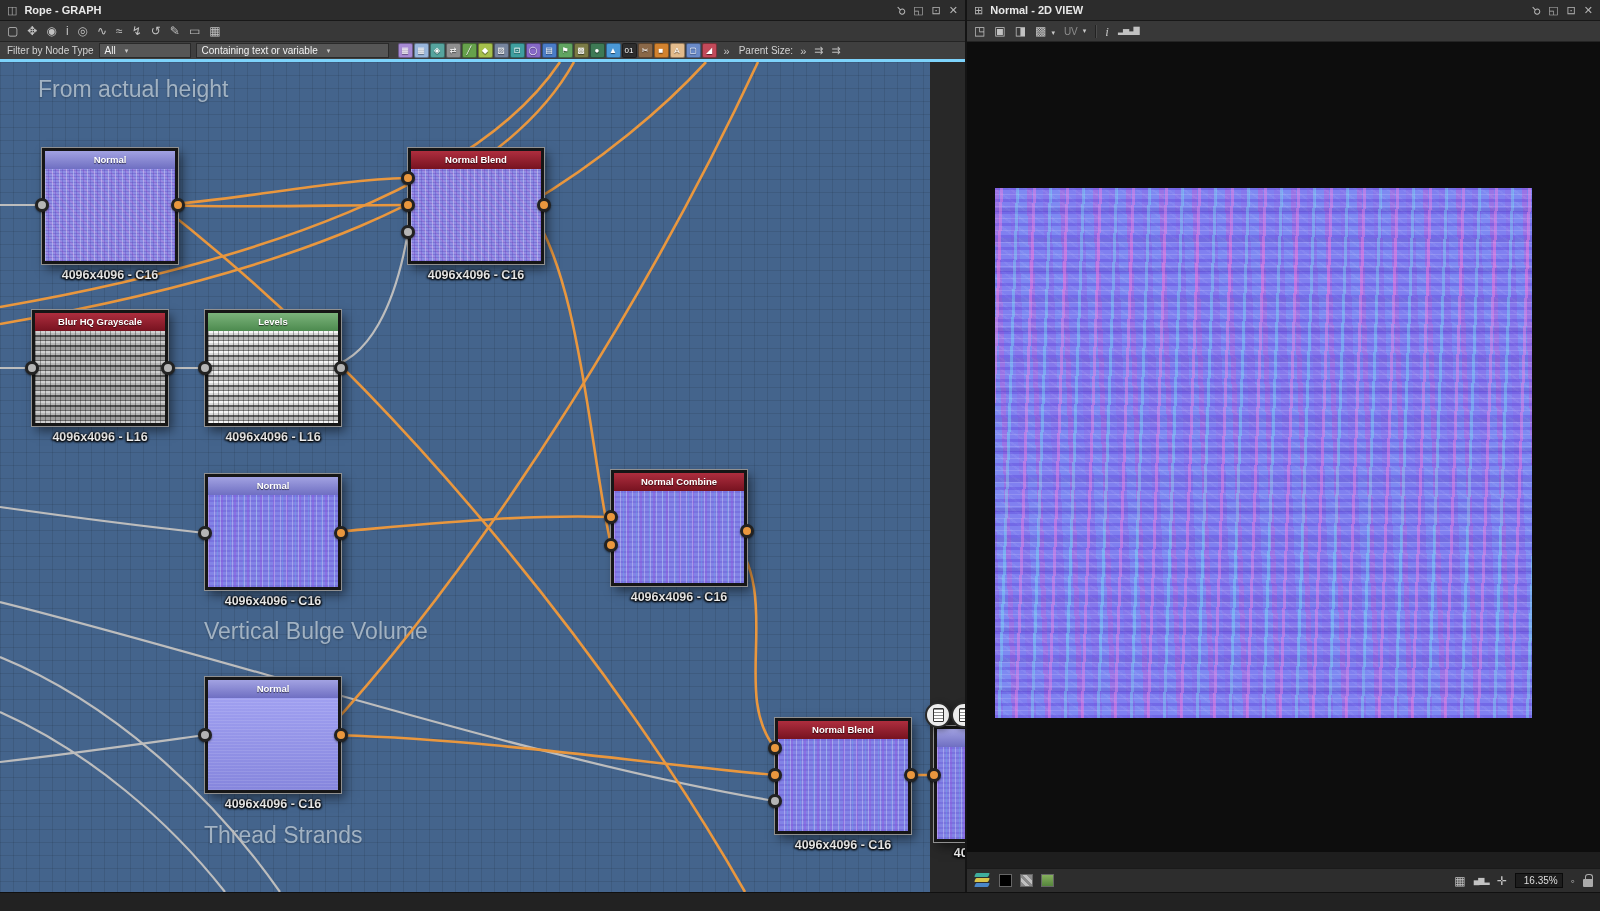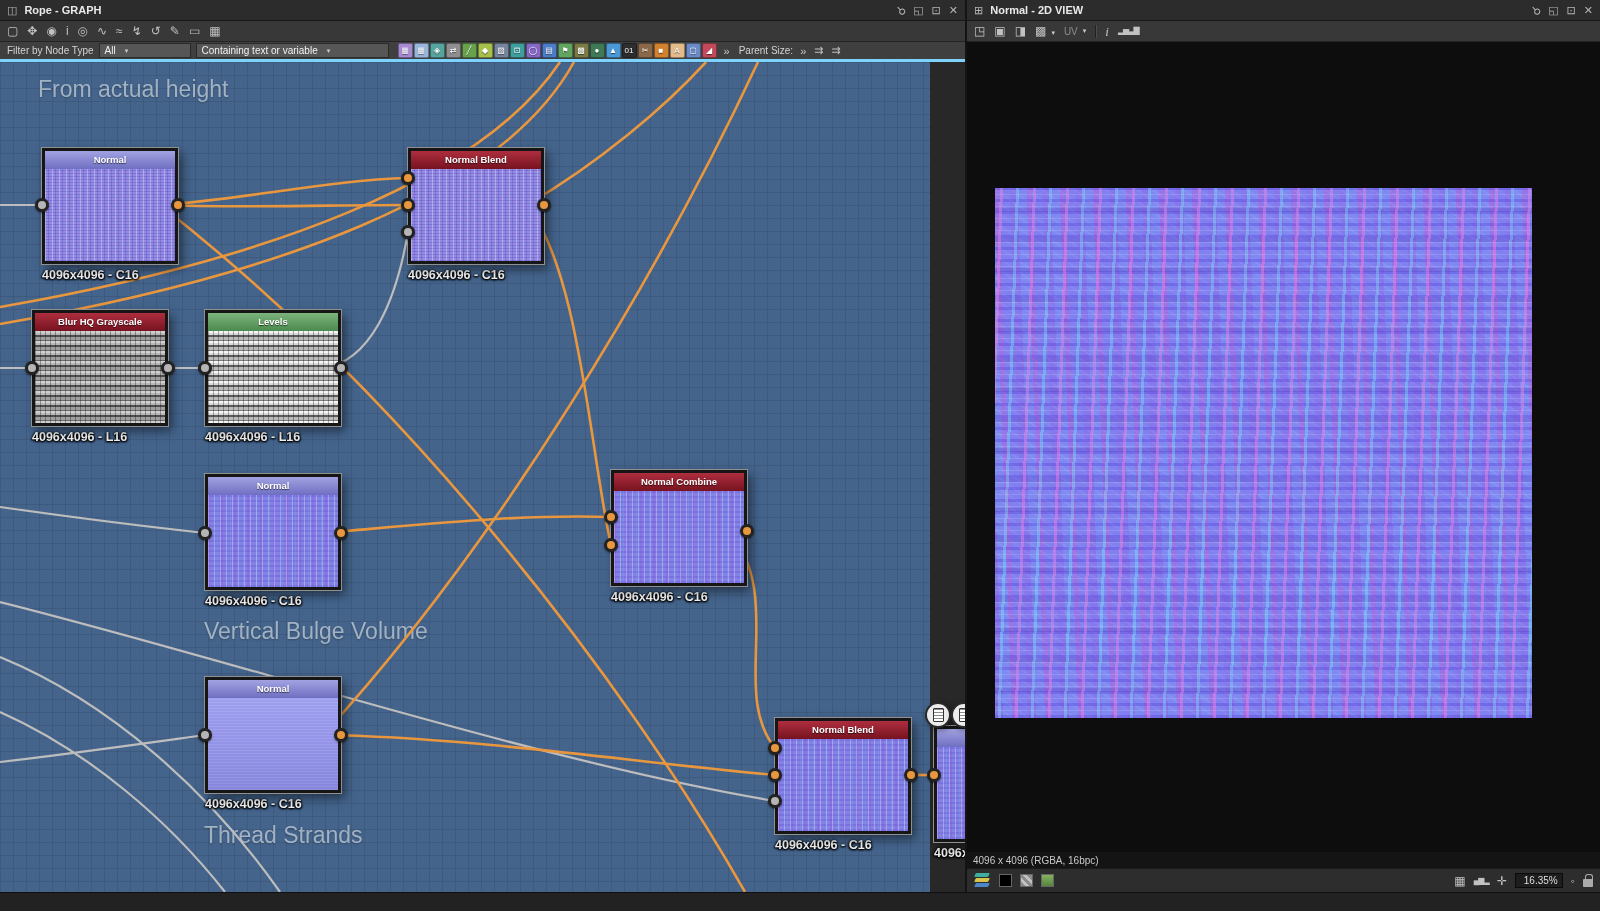--- a/index.html
+++ b/index.html
@@ -51,21 +51,21 @@
 
   .node{position:absolute;width:136px}
   .nframe{position:relative;border:3px solid #161616;outline:1px solid #909090;
     box-shadow:4px 5px 10px rgba(0,0,0,.5);background:#777}
   .nheader{height:18px;line-height:18px;text-align:center;font-size:9.5px;font-weight:bold;
     color:#fff;text-shadow:0 1px 1px rgba(0,0,0,.65);overflow:hidden;white-space:nowrap}
   .hdr-purple{background:linear-gradient(#a2a2e2,#6f6fc2)}
   .hdr-red{background:linear-gradient(#ae2e3e,#771320)}
   .hdr-green{background:linear-gradient(#7cb47c,#4c8a4e)}
   .nbody{height:92px}
-  .ncaption{margin-top:4px;text-align:left;font-size:12.5px;font-weight:bold;color:#f2f2f2;
+  .ncaption{margin-top:4px;text-align:center;font-size:12.5px;font-weight:bold;color:#f2f2f2;
     white-space:nowrap;text-shadow:1px 1px 2px #000,-1px 1px 2px #000,0 0 3px #000}
   .port{position:absolute;width:14px;height:14px;border-radius:50%;background:#e9973e;
     border:3px solid #222;box-shadow:0 1px 2px rgba(0,0,0,.5)}
   .port.gray{background:#b5b5b5}
 
   .tex-noise{background-color:#8d8de4;background-image:
     repeating-linear-gradient(90deg,rgba(255,255,255,.30) 0 1px,transparent 1px 3px,rgba(80,40,180,.25) 3px 4px,transparent 4px 7px),
     repeating-linear-gradient(0deg,rgba(60,30,160,.22) 0 1px,transparent 1px 3px),
     repeating-linear-gradient(45deg,rgba(220,120,220,.18) 0 2px,transparent 2px 6px)}
   .tex-vstripe{background-color:#8383e6;background-image:
@@ -353,23 +353,20 @@
     </span>
     <span class="tb-sep"></span>
     <span class="tb-icon italic">i</span>
     <span class="tb-icon hist">▂▅▃▇</span>
   </div>
 
   <div class="view-canvas">
     <div class="tex2d"></div>
   </div>
 
-  <div class="view-status">
-    <span>4096 x 4096 (RGBA, 16bpc)</span>
-  </div>
 
   <div class="view-bottombar">
     <span class="layers-icon">
         <i></i>
         <i></i>
         <i></i>
       </span>
     <span class="swatch black"></span>
     <span class="swatch checker"></span>
     <span class="swatch green"></span>

